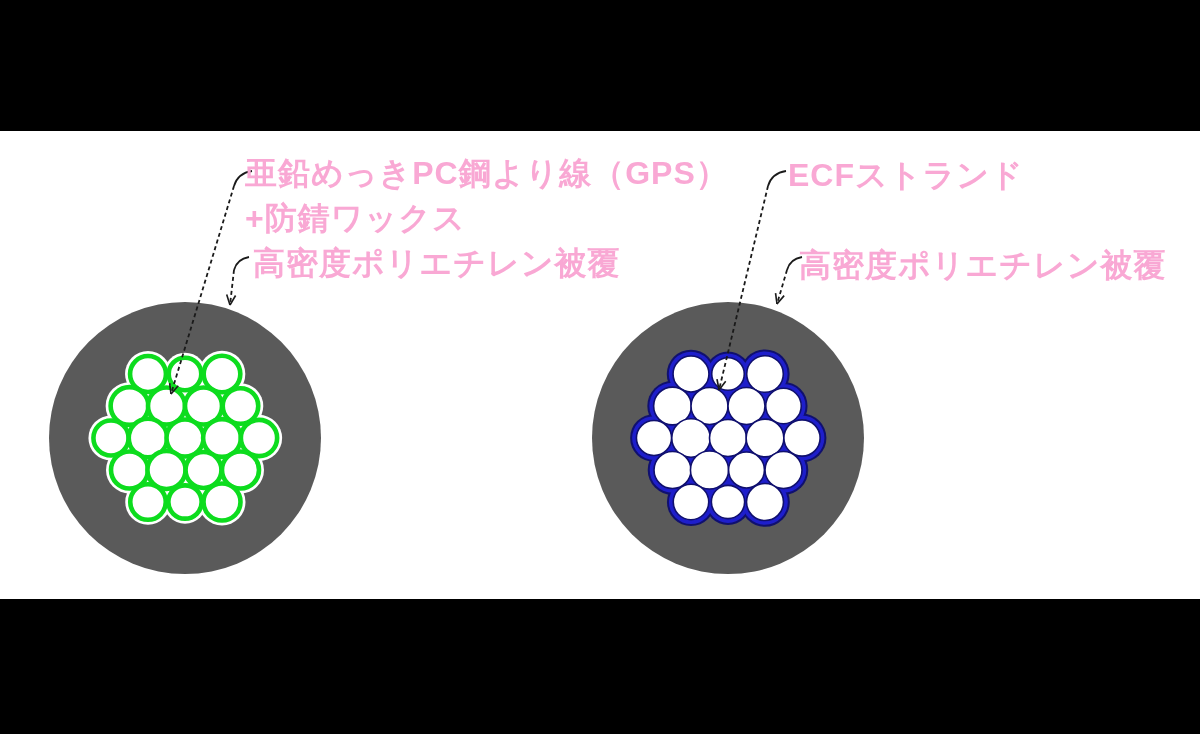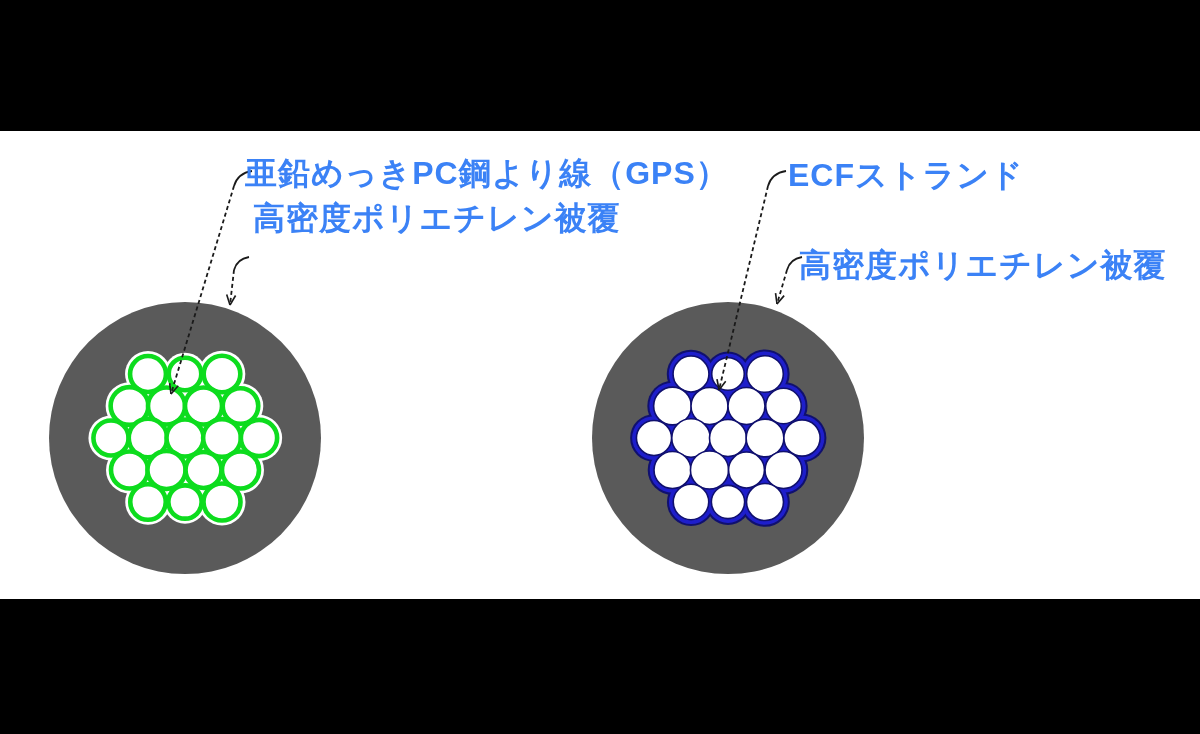--- a/index.html
+++ b/index.html
@@ -3,21 +3,21 @@
 <meta charset="utf-8">
 <style>
   html,body{margin:0;padding:0;background:#000;}
   .stage{
     position:relative;width:1200px;height:734px;background:#000;overflow:hidden;
     font-family:"Liberation Sans","DejaVu Sans",sans-serif;
   }
   .white-band{position:absolute;left:0;top:131px;width:1200px;height:468px;background:#ffffff;}
   #figure-svg{position:absolute;left:0;top:0;width:1200px;height:734px;}
   .label{
-    position:absolute;color:#3b82f6;font-weight:700;font-size:32px;line-height:45px;
+    position:absolute;color:#f9a8d4;font-weight:700;font-size:32px;line-height:45px;
     letter-spacing:1px;white-space:nowrap;z-index:3;
   }
   .label .indent{margin-left:8px;}
   .lbl-left{left:245px;top:151px;}
   .lbl-ecf{left:788px;top:153px;text-align:right;}
   .lbl-right-coat{left:799px;top:243px;}
 </style>
 </head>
 <body>
 
@@ -135,18 +135,19 @@
       <path d="M 719 390 L 716.996608951988 379.18397372836284" fill="none" stroke="#1a1a1a" stroke-width="1.62"></path>
       <path d="M 719 390 L 725.6973436892646 381.27385609172825" fill="none" stroke="#1a1a1a" stroke-width="1.62"></path>
       <path d="M 802 257 Q 790 259 787 270" fill="none" stroke="#1a1a1a" stroke-width="1.8"></path>
       <path d="M 787 270 L 777 304" fill="none" stroke="#1a1a1a" stroke-width="1.8" stroke-dasharray="4 3"></path>
       <path d="M 777 304 L 775.543189259894 293.0968948245231" fill="none" stroke="#1a1a1a" stroke-width="1.62"></path>
       <path d="M 777 304 L 784.1277895389143 295.62177725952904" fill="none" stroke="#1a1a1a" stroke-width="1.62"></path>
     </svg>
 
   <div class="label lbl-left">
     <div>亜鉛めっきPC鋼より線（GPS）</div>
+    <div>+防錆ワックス</div>
     <div class="indent">高密度ポリエチレン被覆</div>
   </div>
 
   <div class="label lbl-ecf">ECFストランド</div>
   <div class="label lbl-right-coat">高密度ポリエチレン被覆</div>
 </div>
 
 </body></html>

